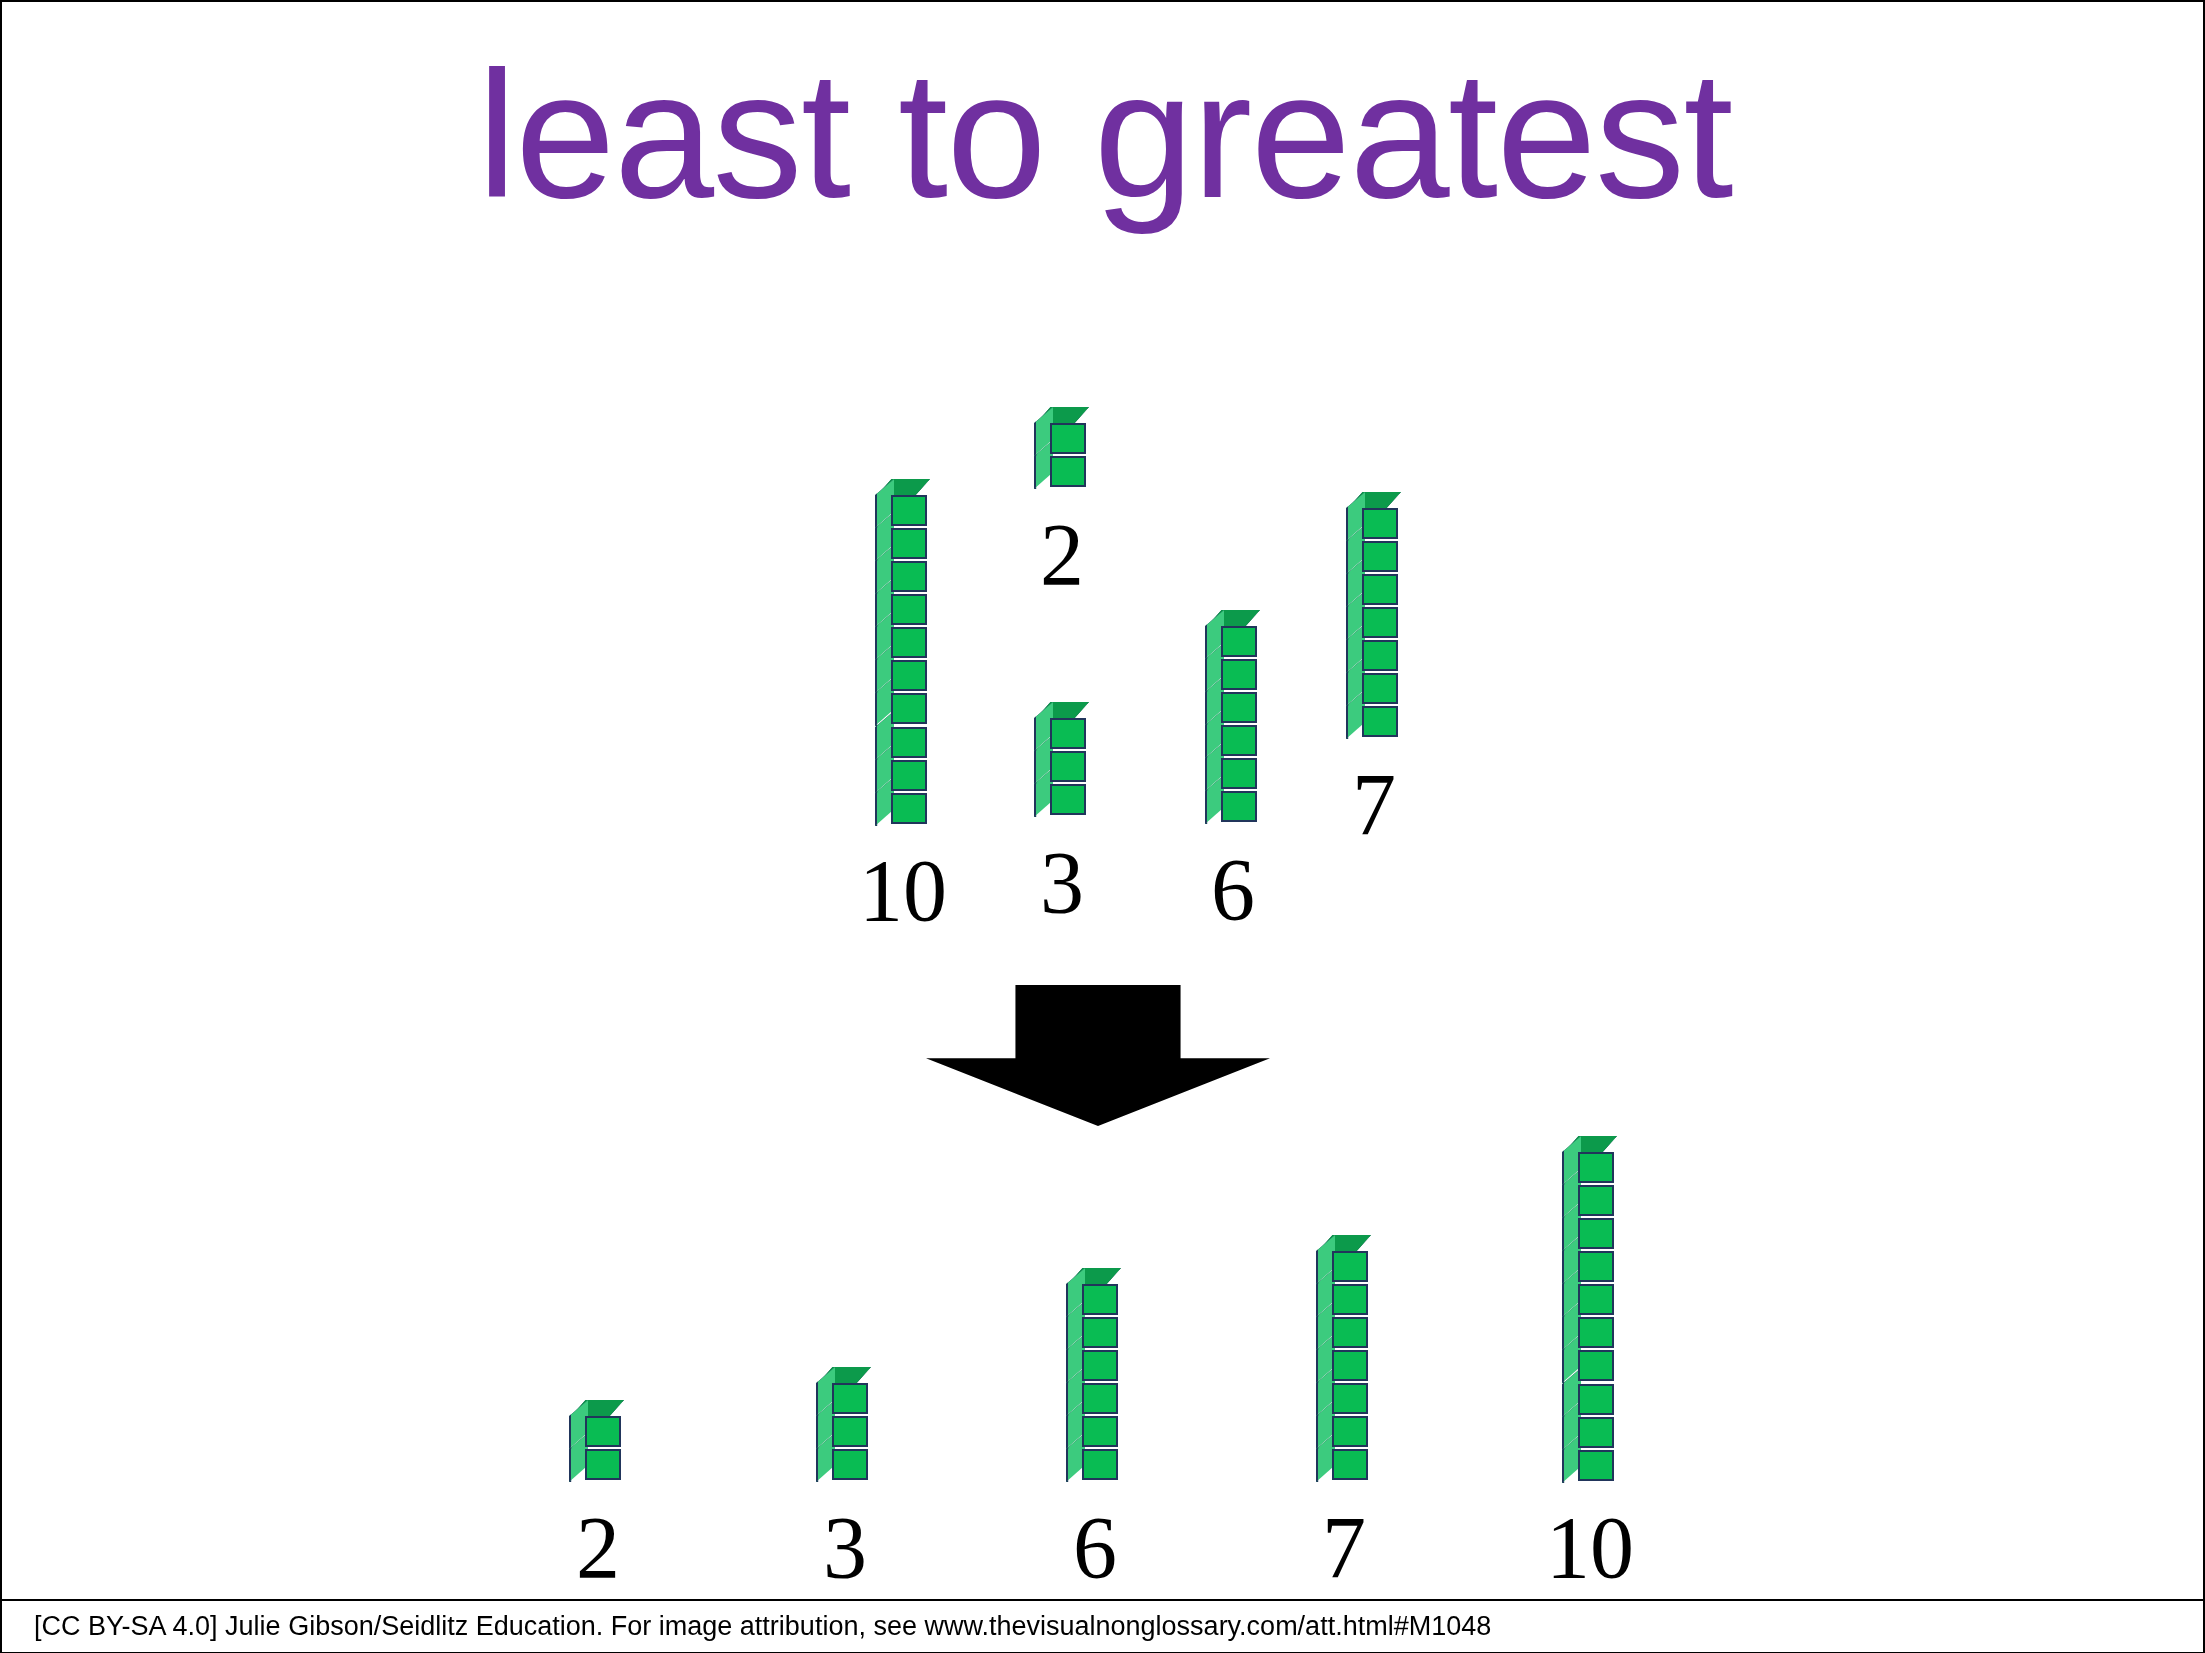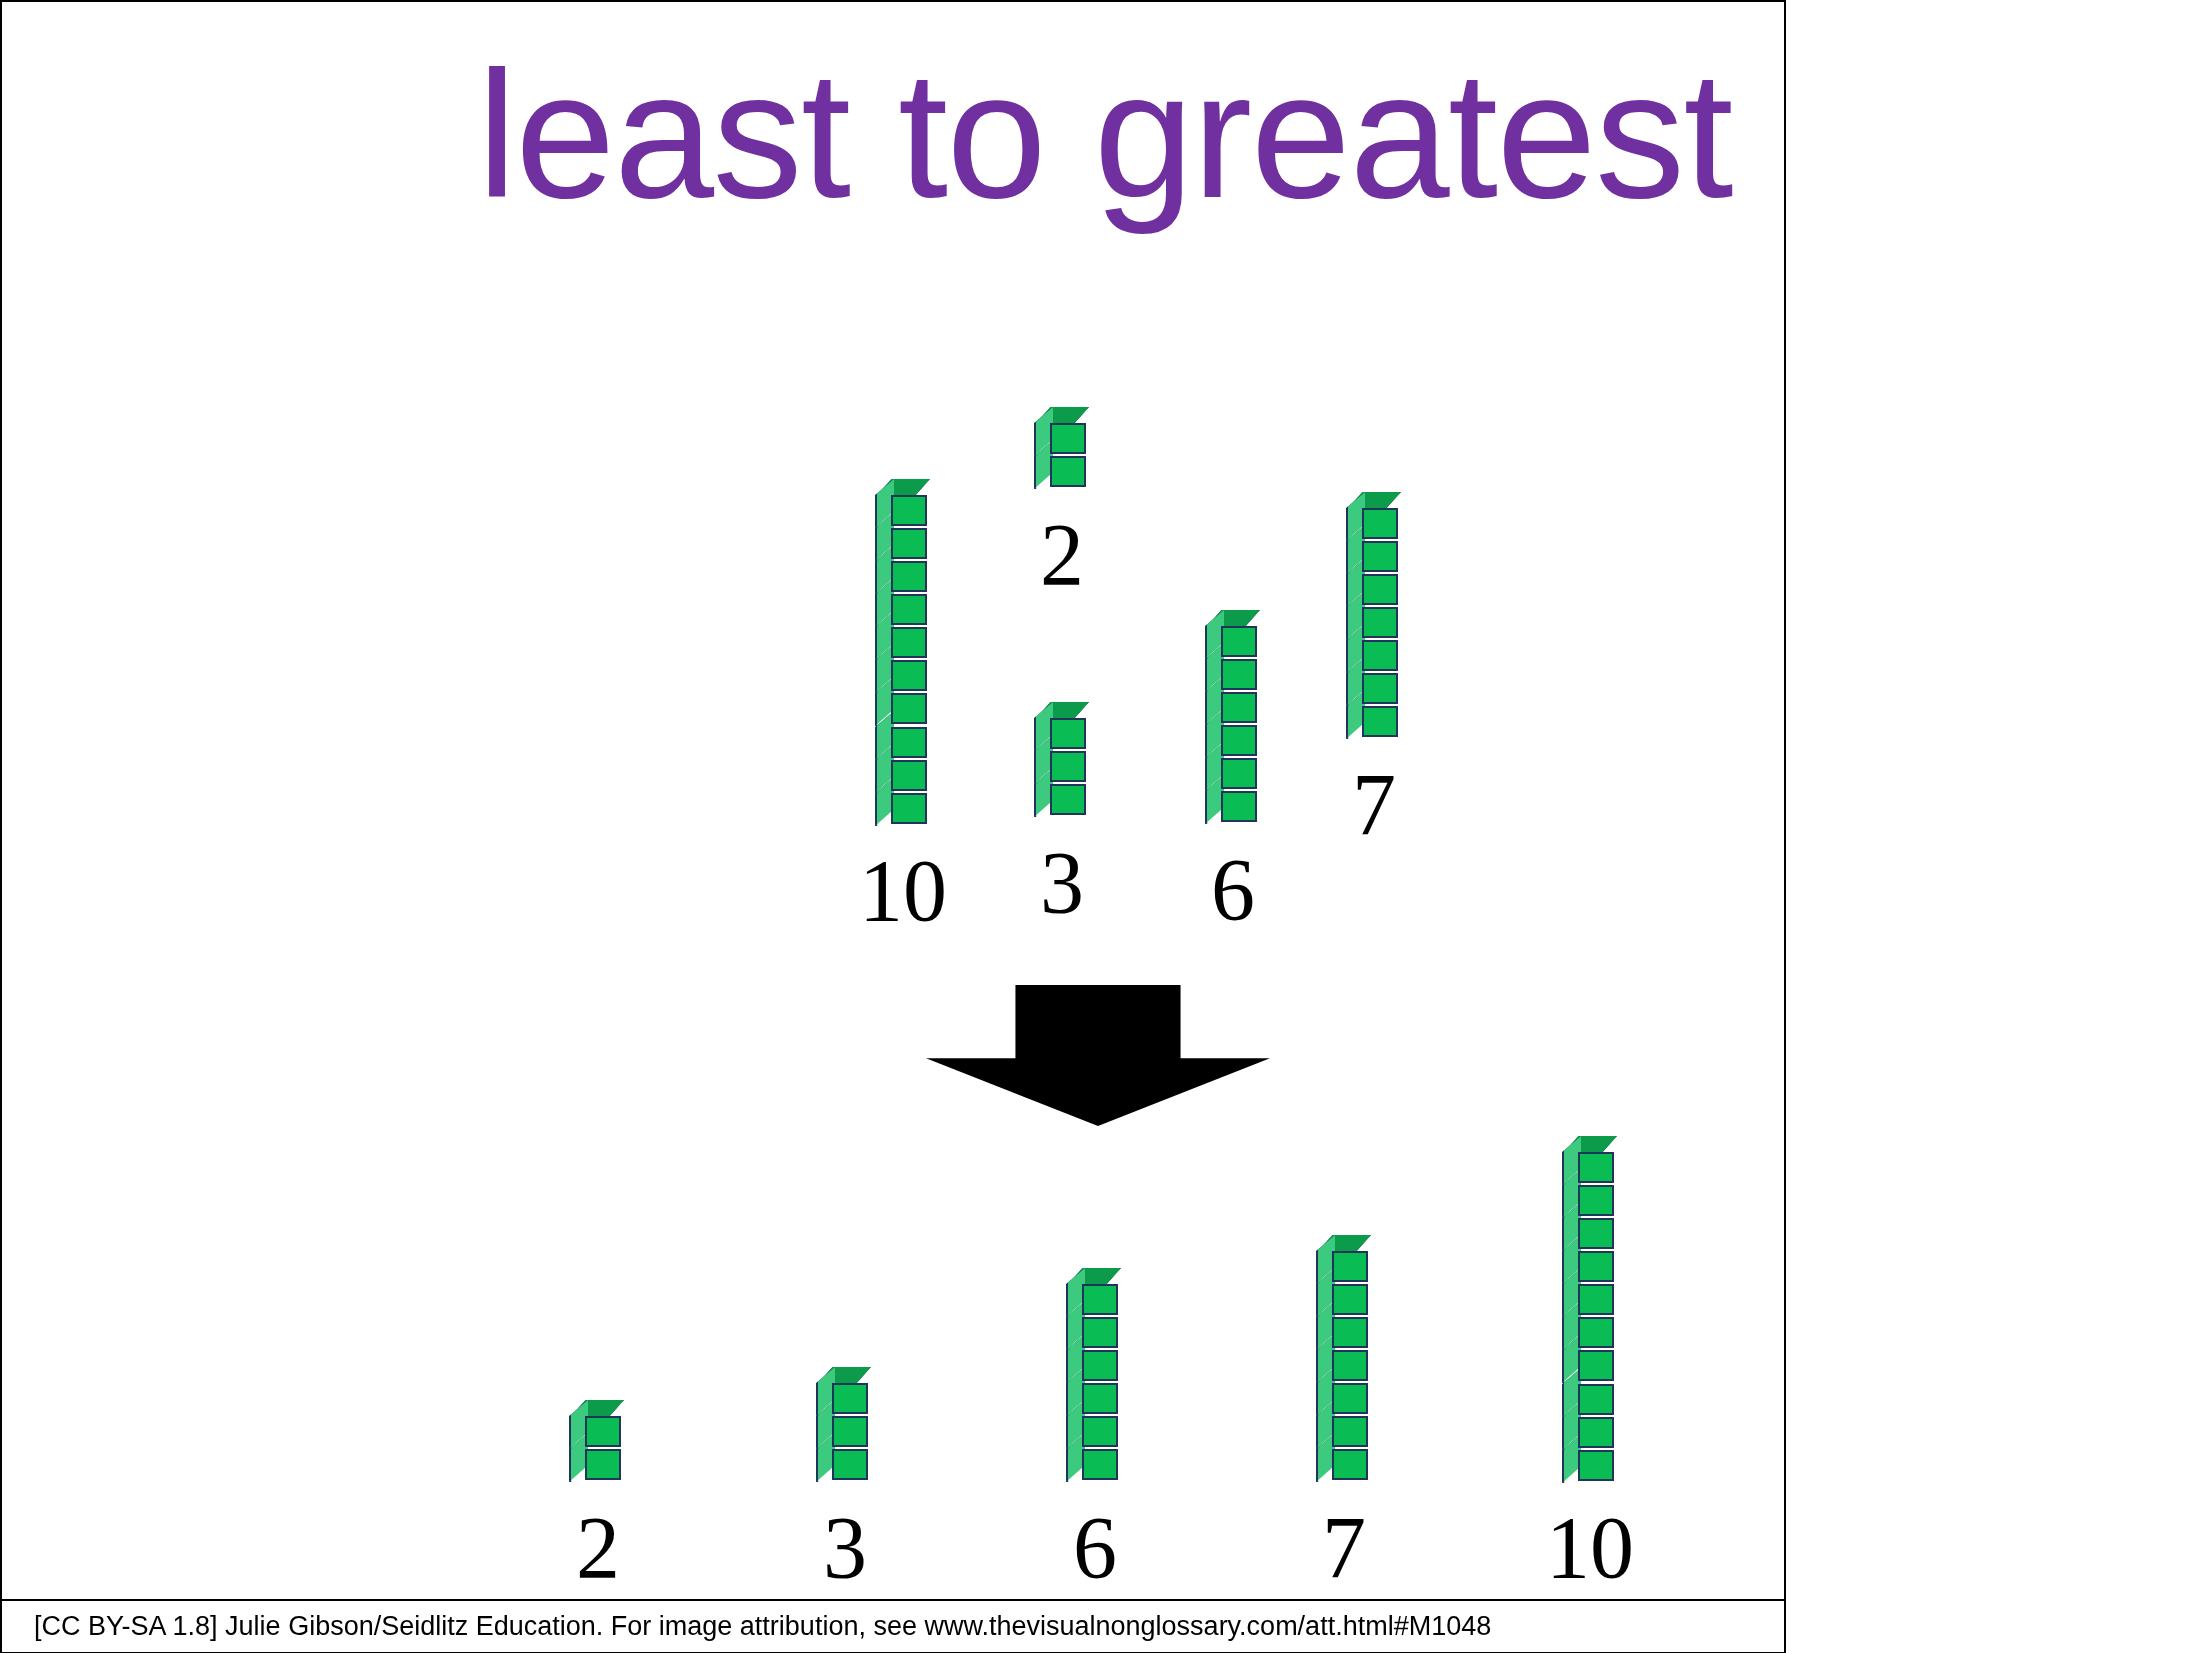--- a/index.html
+++ b/index.html
@@ -5,21 +5,21 @@
   html, body {
     margin: 0;
     padding: 0;
     background: #ffffff;
   }
   body {
     font-family: "Liberation Sans", sans-serif;
   }
   #slide {
     position: relative;
-    width: 1786px;
+    width: 2205px;
     height: 1654px;
     background: #ffffff;
     border: 2.2px solid #000000;
     box-sizing: border-box;
     overflow: hidden;
   }
 
   
   #title {
     position: absolute;
@@ -490,17 +490,17 @@
         <div class="cube" style="top: 298px; z-index: 91;">
           <div class="face-left-edge"></div>
           <div class="face-left"></div>
           <div class="face-front"></div>
         </div>
       </div>
       <div class="numlabel" style="left: 1529px; top: 1502px; width: 118px;">10</div>
     </div>
 
   <div id="footer">
-    <div id="footer-text">[CC BY-SA 1.8] Julie Gibson/Seidlitz Education.  For image attribution, see www.thevisualnonglossary.com/att.html#M1048</div>
+    <div id="footer-text">[CC BY-SA 4.0] Julie Gibson/Seidlitz Education.  For image attribution, see www.thevisualnonglossary.com/att.html#M1048</div>
   </div>
 
 </div>
 
 
 </body></html>

